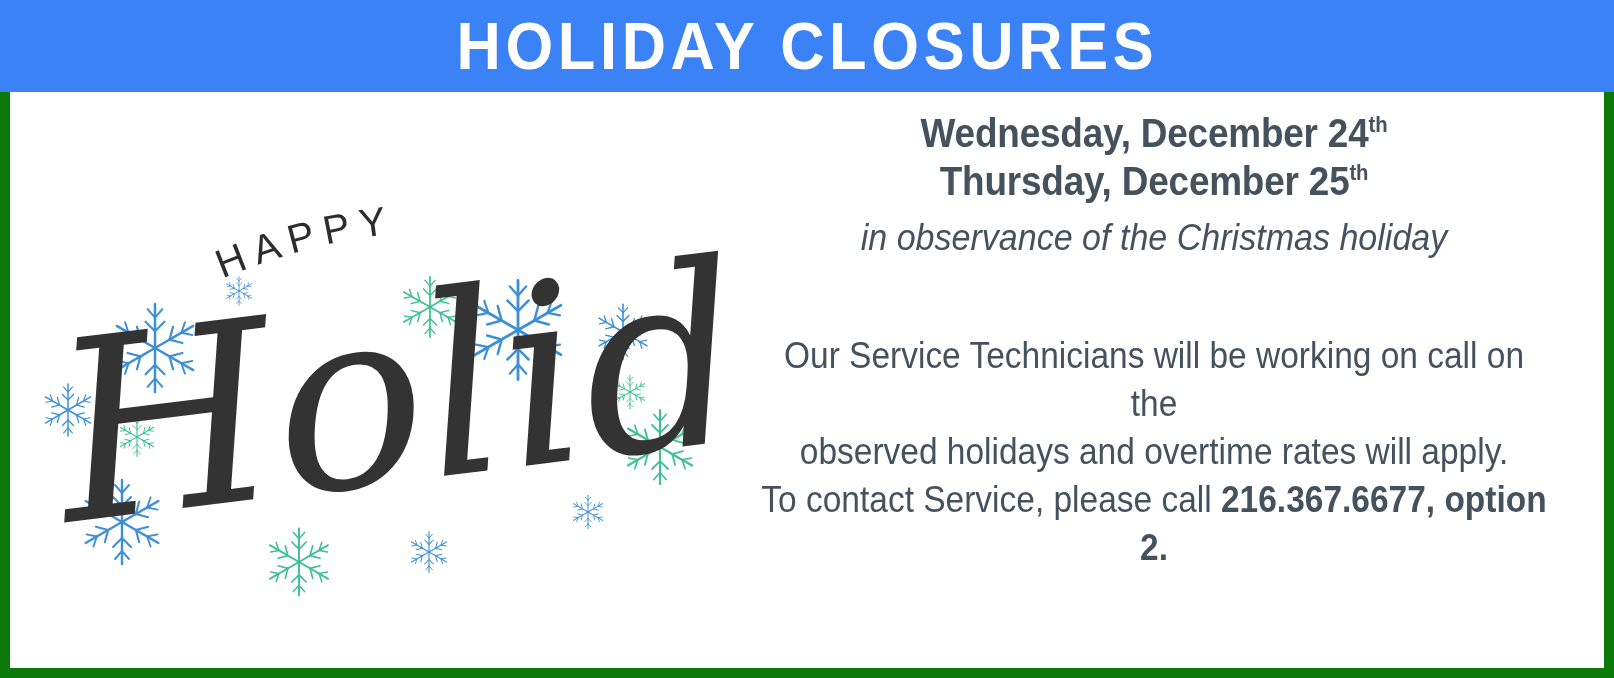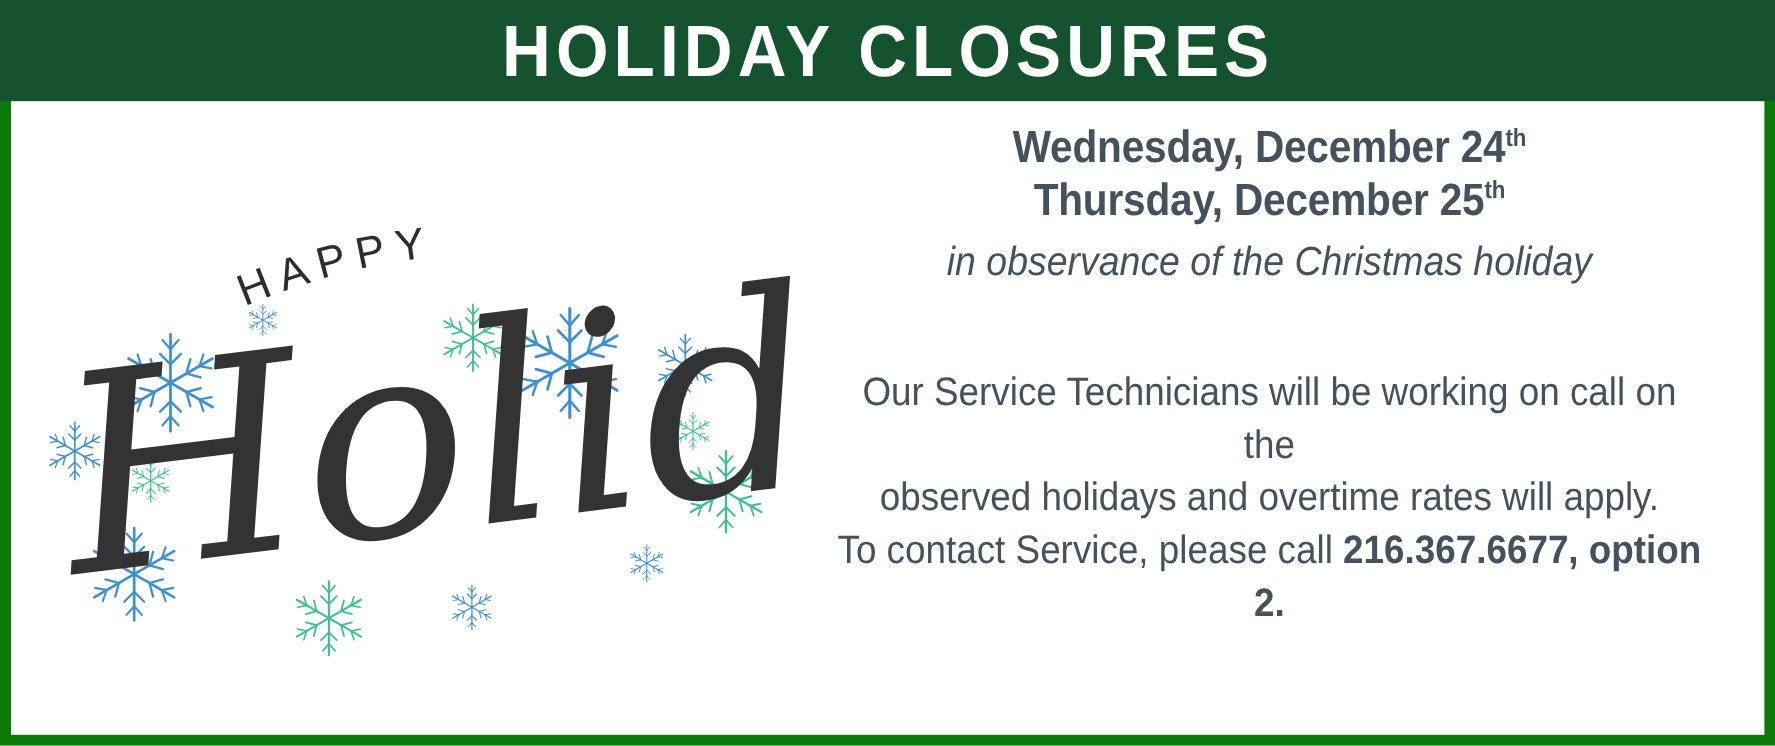--- a/index.html
+++ b/index.html
@@ -14,21 +14,21 @@
     width:1614px;height:678px;
     background:#0b7a0b;
     box-sizing:border-box;
     display:flex;
     flex-direction:column;
   }
   
   .header{
     height:92px;
     flex:0 0 92px;
-    background:#14532d;
+    background:#3b82f6;
     display:flex;
     align-items:center;
     justify-content:center;
   }
   .header-title{
     color:#ffffff;
     font-family:"Liberation Sans", sans-serif;
     font-size:66px;
     font-weight:bold;
     letter-spacing:5px;

